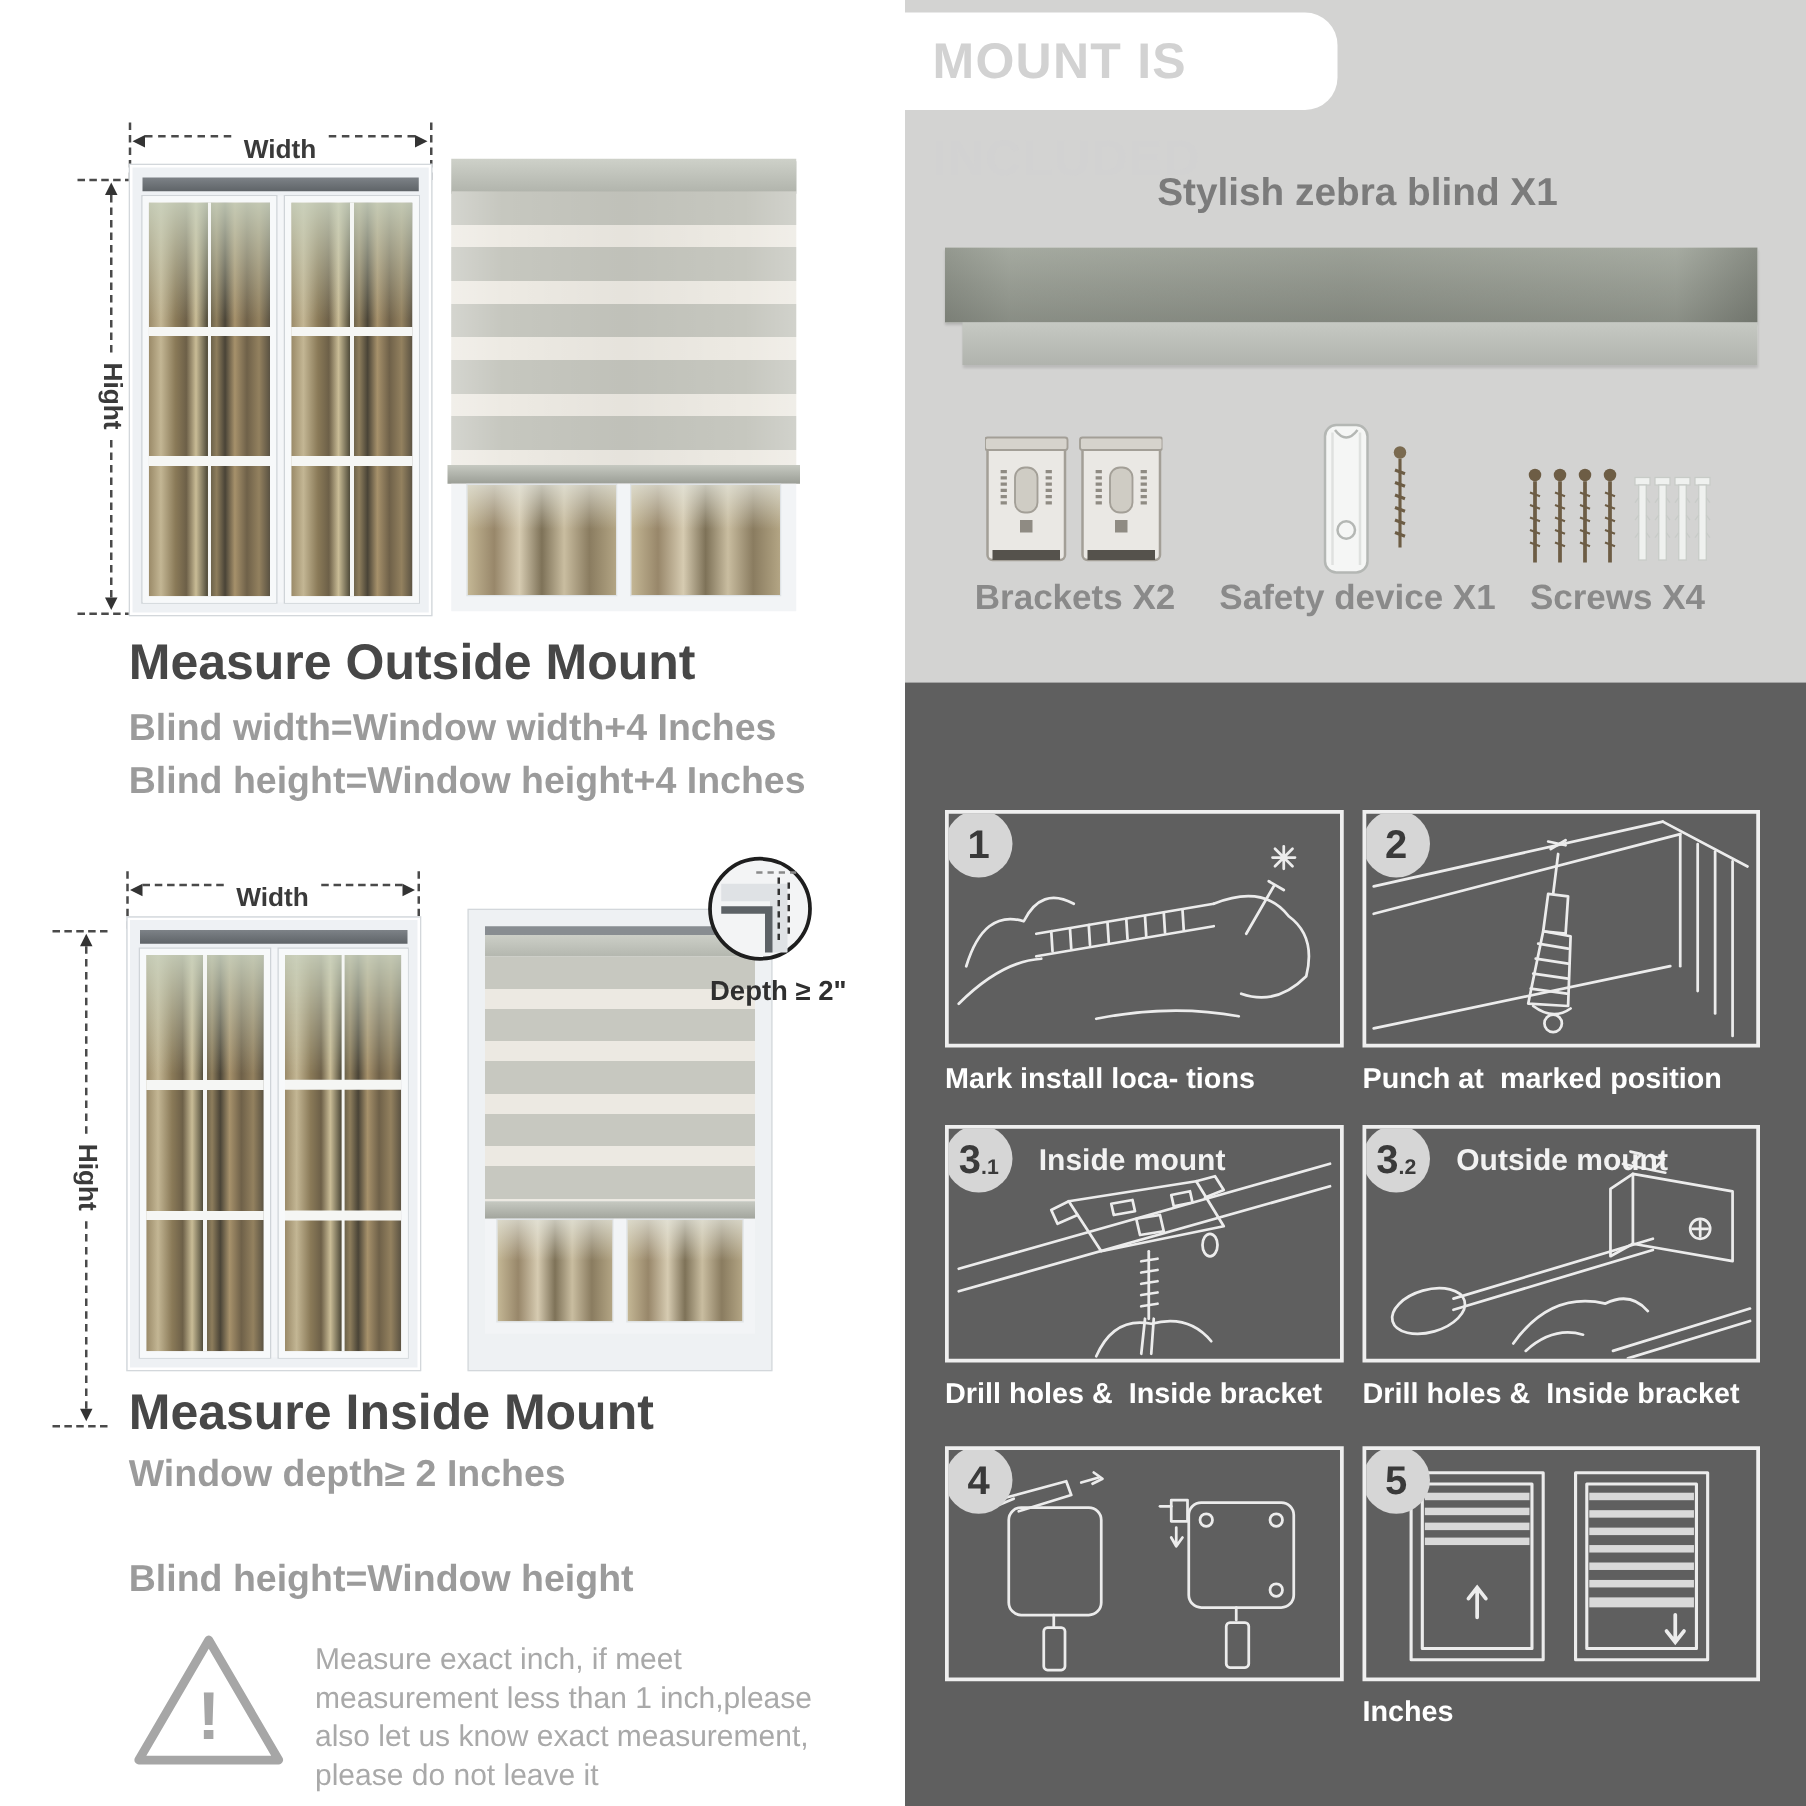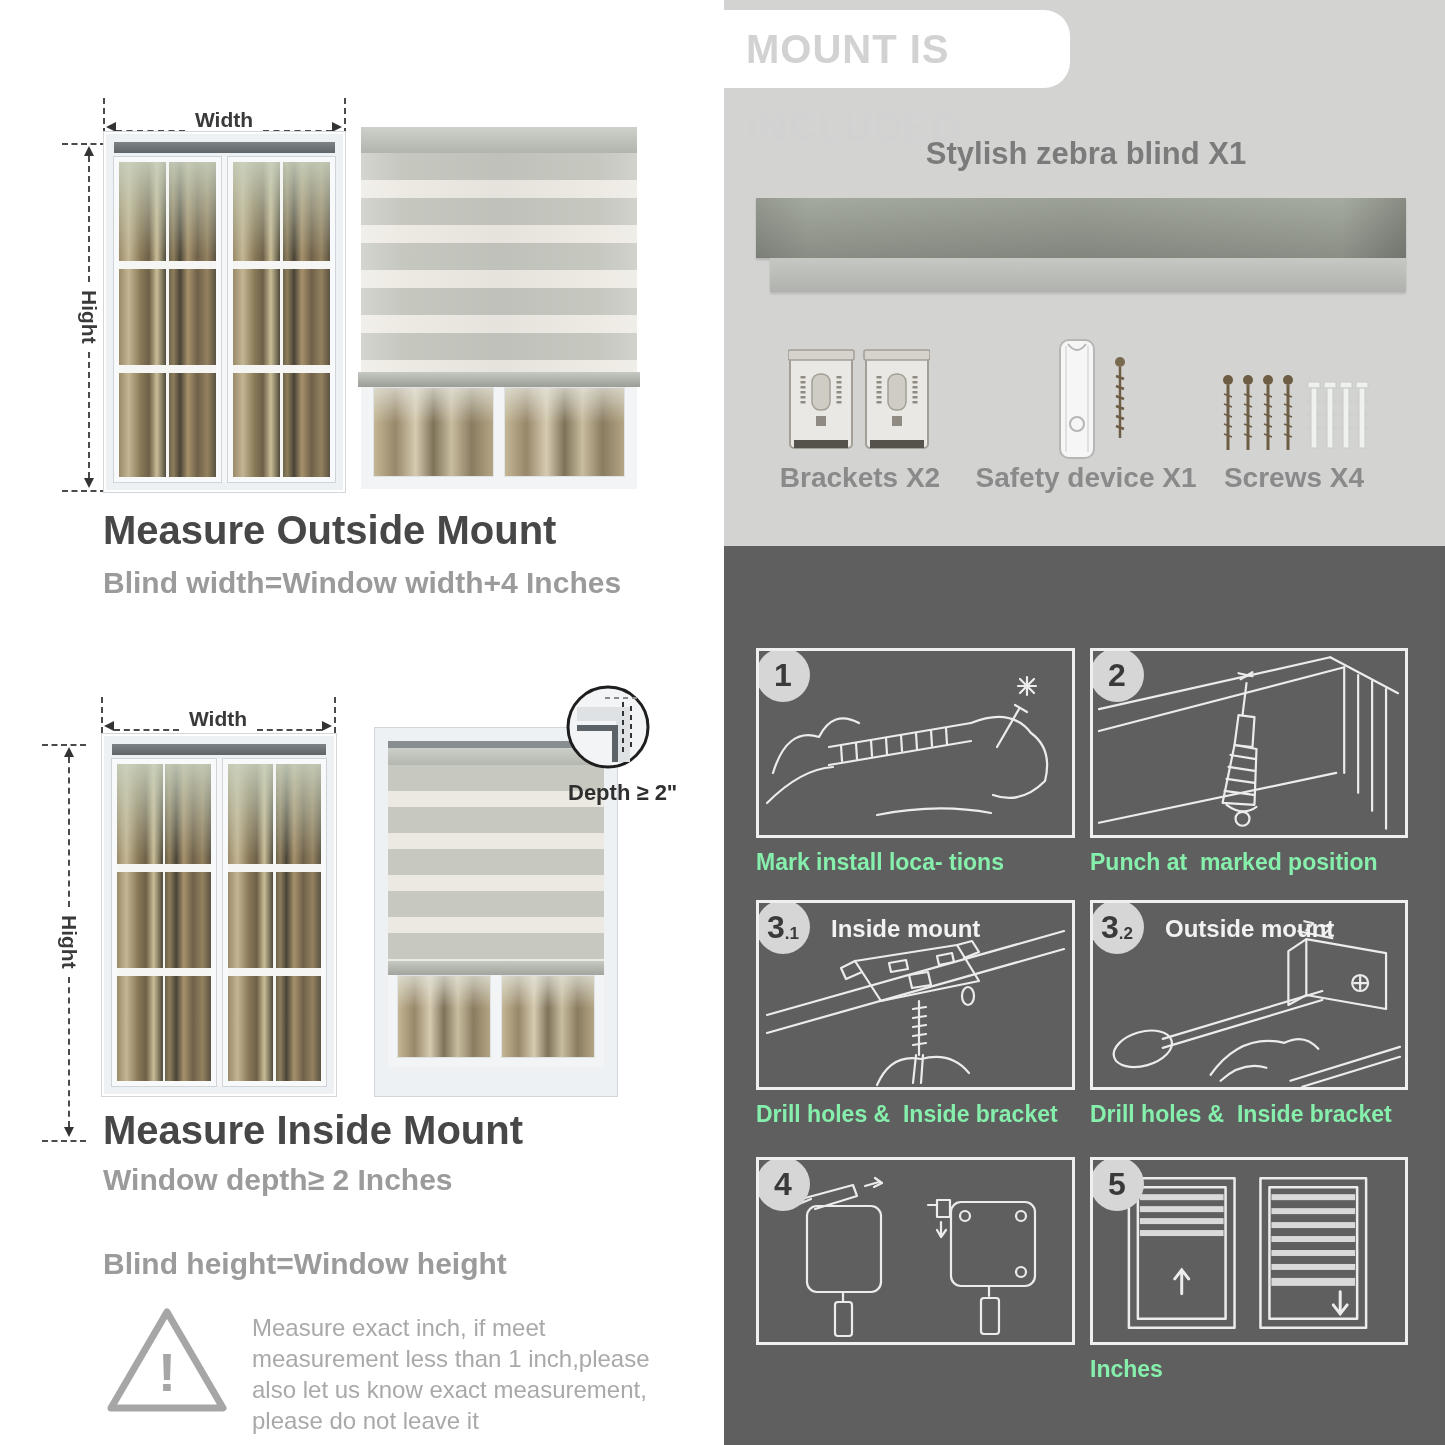--- a/index.html
+++ b/index.html
@@ -9,21 +9,21 @@
 
   
   .pill-left{left:0;top:10px;width:476px;height:72px;background:#bababa;
              border-radius:0 24px 24px 0;color:#ffffff;font-size:40px;font-weight:bold;
              line-height:72px;padding-left:36px;letter-spacing:1px;box-sizing:border-box;}
 
   .h2{font-size:40px;font-weight:bold;color:#474747;}
   .bodyline{font-size:30px;font-weight:bold;color:#9b9b9b;white-space:nowrap;}
 
   
-  .harrow{display:flex;align-items:flex-end;}
+  .harrow{display:flex;align-items:flex-start;}
   .harrow .dash{flex:1;border-top:2px dashed #4a4a4a;height:0;}
   .harrow .lbl{font-size:21px;font-weight:bold;color:#3a3a3a;padding:0 10px;}
   .tri-l{width:0;height:0;border-top:5px solid transparent;border-bottom:5px solid transparent;border-right:10px solid #333;}
   .tri-r{width:0;height:0;border-top:5px solid transparent;border-bottom:5px solid transparent;border-left:10px solid #333;}
   .vtick{border-left:2px dashed #4a4a4a;width:0;height:46px;}
   .htick{border-top:2px dashed #4a4a4a;height:0;width:44px;}
   .varrow{display:flex;flex-direction:column;align-items:center;}
   .varrow .dash{flex:1;border-left:2px dashed #4a4a4a;width:0;}
   .varrow .lbl{font-size:21px;font-weight:bold;color:#3a3a3a;writing-mode:vertical-rl;padding:8px 0;}
   .tri-u{width:0;height:0;border-left:5px solid transparent;border-right:5px solid transparent;border-bottom:10px solid #333;}
@@ -90,21 +90,21 @@
   .right-dark{left:724px;top:546px;width:721px;height:899px;background:#5f5f5f;}
   .pill-white-dark{left:0;top:11px;width:588px;height:76px;background:#ffffff;
                    border-radius:0 28px 28px 0;color:#3d3d3d;font-size:38px;font-weight:bold;
                    line-height:76px;padding-left:38px;letter-spacing:1px;box-sizing:border-box;}
   .panel{border:3px solid #efefef;box-sizing:border-box;background:#5f5f5f;overflow:hidden;}
   .badge{position:absolute;left:-3px;top:-3px;width:54px;height:54px;border-radius:50%;
          background:#d6d6d6;color:#3a3a3a;display:flex;align-items:center;justify-content:center;}
   .badge .num{font-size:32px;font-weight:bold;line-height:1;}
   .badge .sub{font-size:17px;font-weight:bold;align-self:flex-end;margin-bottom:10px;}
   .step-title{position:absolute;left:72px;top:12px;color:#f2f2f2;font-size:24px;font-weight:bold;}
-  .caption{color:#86efac;font-size:23px;font-weight:bold;white-space:pre-wrap;}
+  .caption{color:#ffffff;font-size:23px;font-weight:bold;white-space:pre-wrap;}
   .lineart{position:absolute;left:0;top:0;width:100%;height:100%;}
 </style>
 </head>
 <body>
 
 <div class="canvas">
 
 
   <div class="abs vtick" style="left:103px;top:98px;"></div>
   <div class="abs vtick" style="left:344px;top:98px;"></div>
@@ -140,20 +140,21 @@
     <div class="bottomrail"></div>
     <div class="underwin">
       <div class="pane"></div>
       <div class="mull"></div>
       <div class="pane"></div>
     </div>
   </div>
 
   <div class="abs h2" style="left:103px;top:508px;">Measure Outside Mount</div>
   <div class="abs bodyline" style="left:103px;top:566px;">Blind width=Window width+4 Inches</div>
+  <div class="abs bodyline" style="left:103px;top:608px;">Blind height=Window height+4 Inches</div>
 
   <div class="abs vtick" style="left:101px;top:697px;"></div>
   <div class="abs vtick" style="left:334px;top:697px;"></div>
   <div class="abs harrow" style="left:104px;top:707px;width:228px;">
     <div class="tri-l"></div>
     <div class="dash"></div>
     <div class="lbl">Width</div>
     <div class="dash"></div>
     <div class="tri-r"></div>
   </div>

